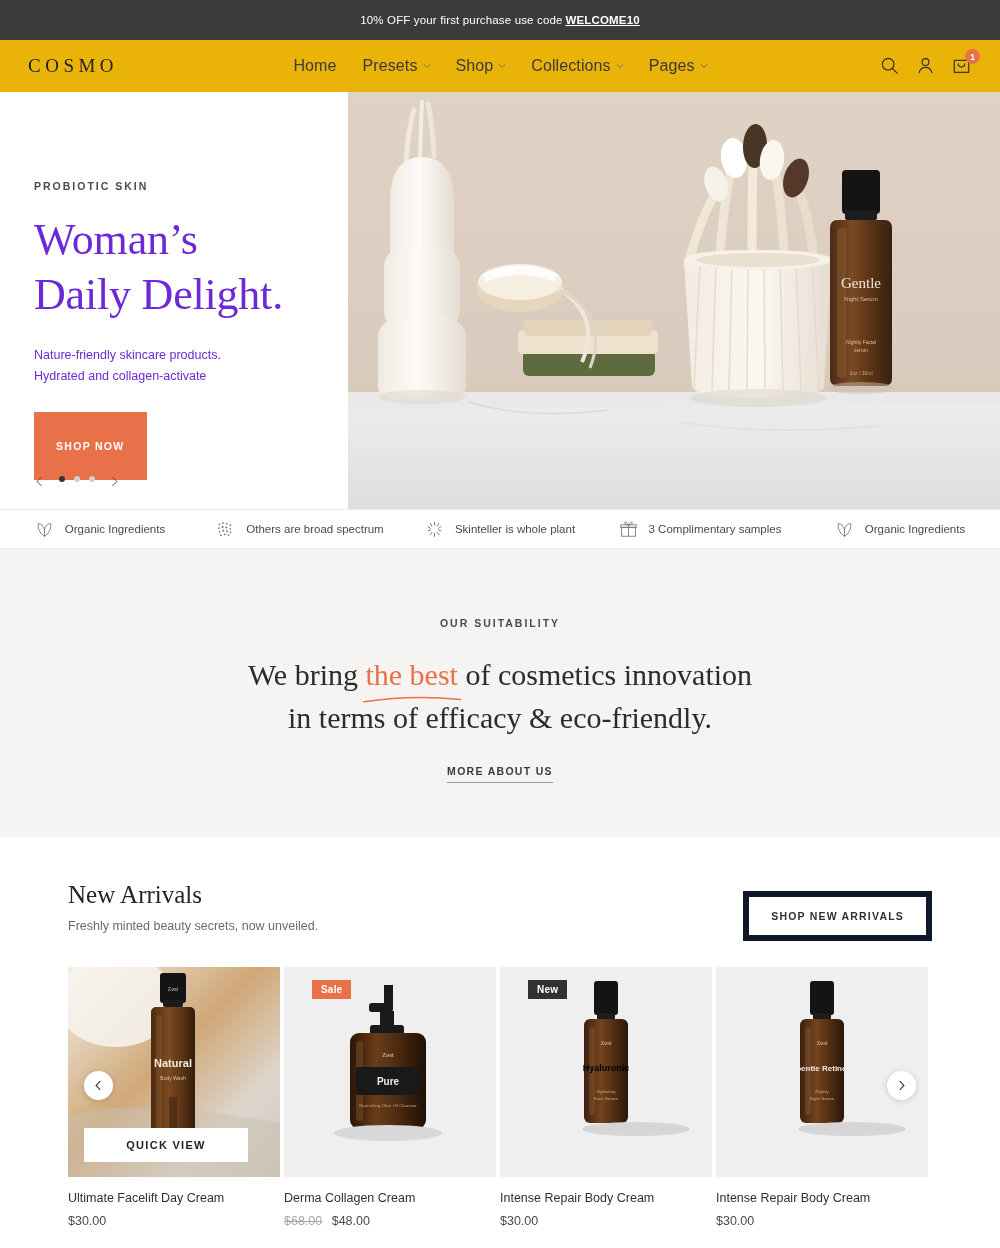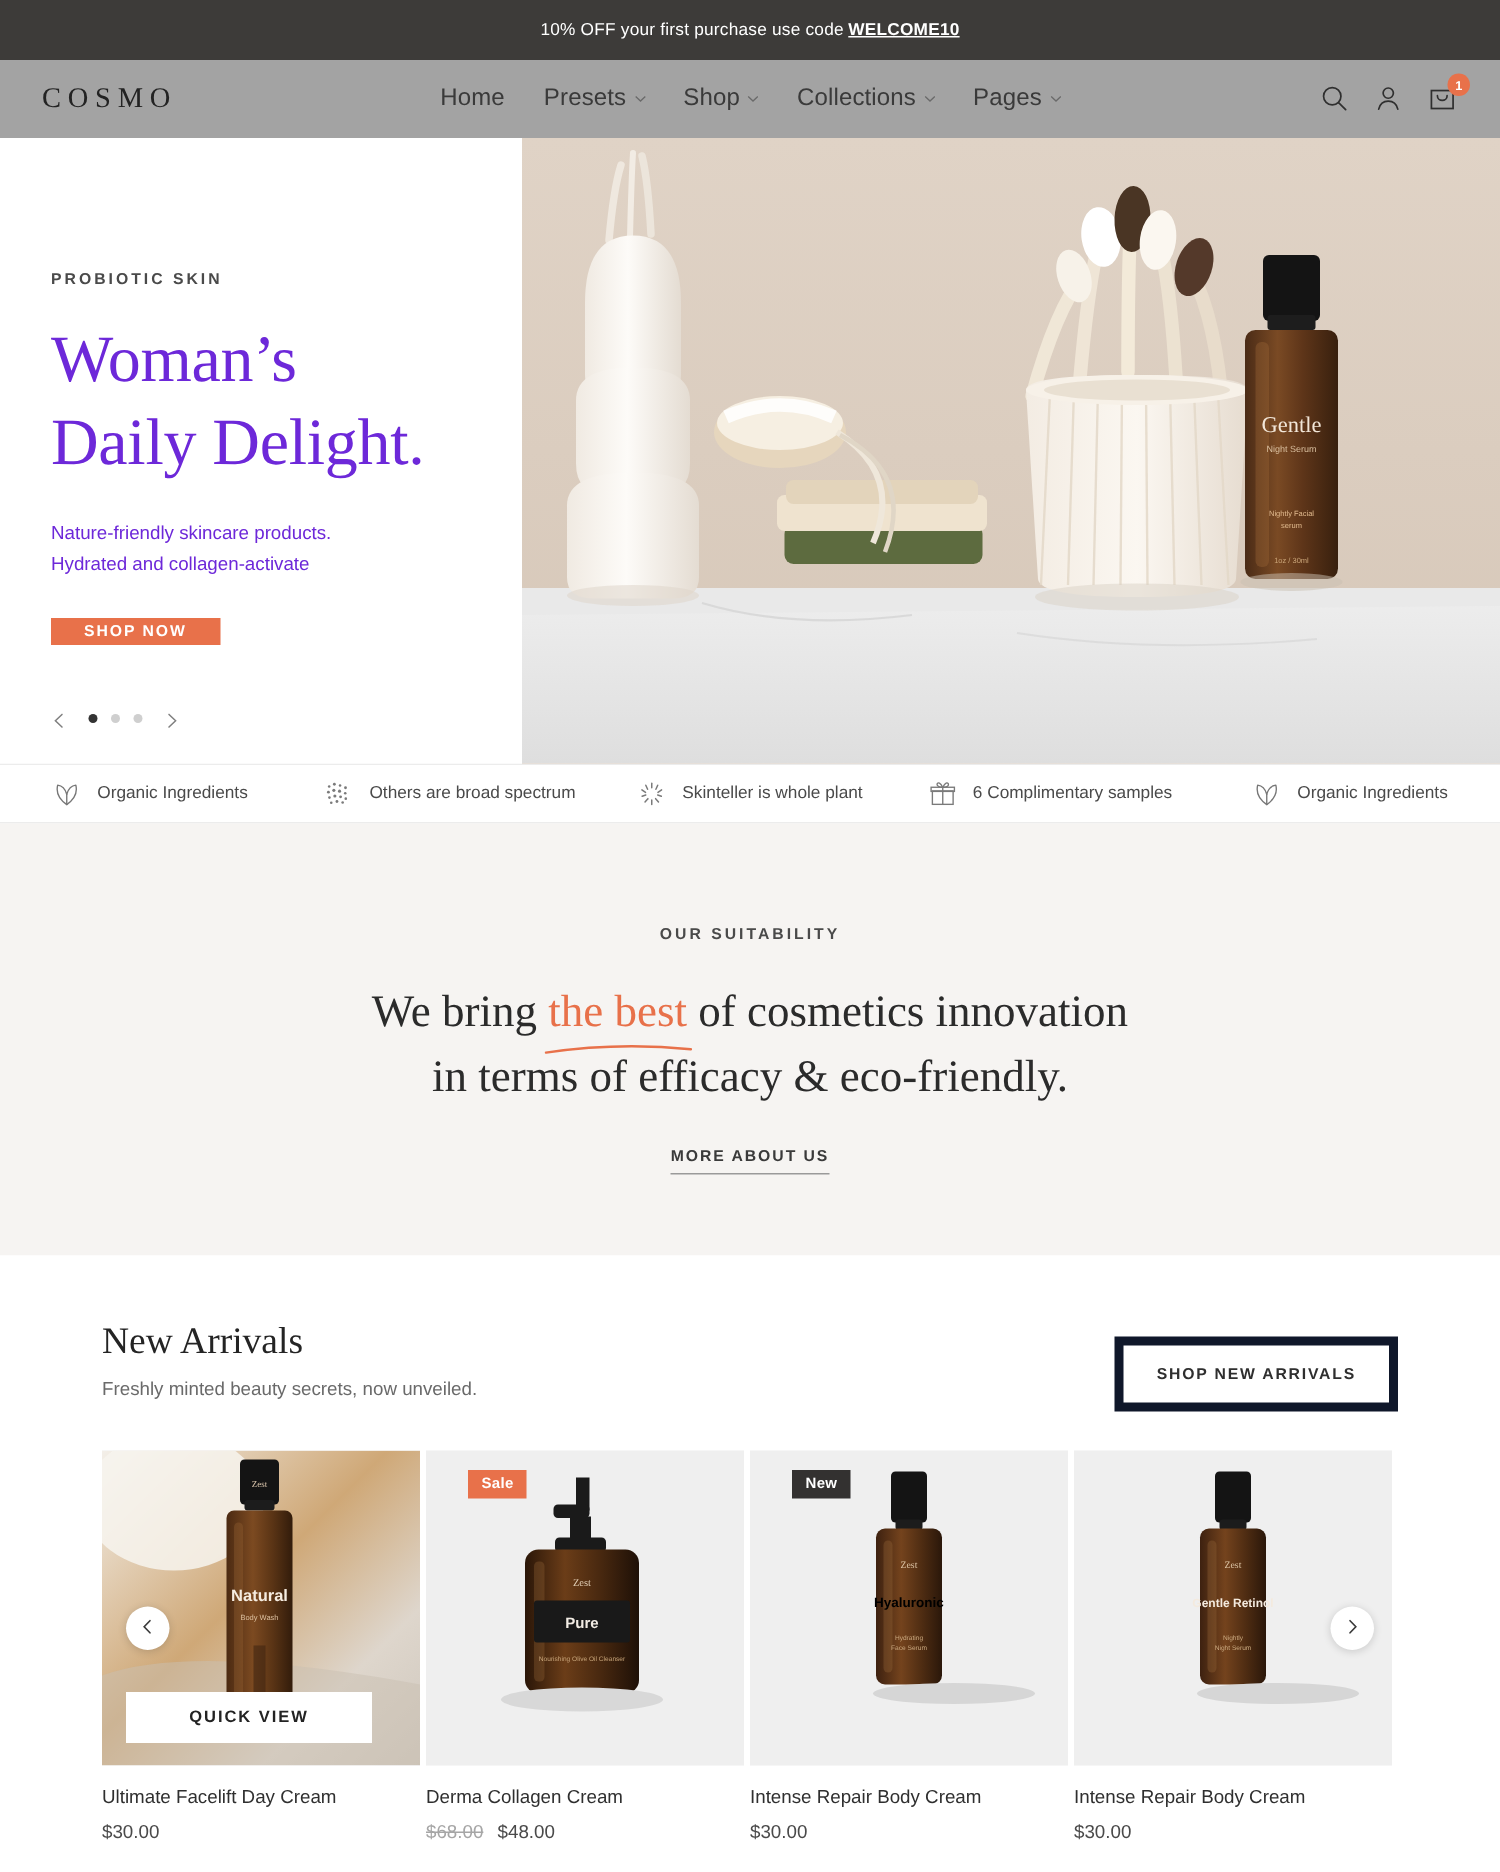--- a/index.html
+++ b/index.html
@@ -14,21 +14,21 @@
   
   .announce {
     height:40px; background:#3d3b39; color:#fff;
     display:flex; align-items:center; justify-content:center;
     font-size:11.5px; letter-spacing:.15px;
   }
   .announce .code { text-decoration:underline; margin-left:3px; font-weight:600; }
 
   
   .header {
-    height:52px; background:#a3a3a3; display:flex; align-items:center;
+    height:52px; background:#eab308; display:flex; align-items:center;
     padding:16px 28px; position:relative;
   }
   .logo {
     font-family:"Liberation Serif", serif;
     font-size:19px; letter-spacing:4.5px; color:#232323;
   }
   .nav {
     position:absolute; left:0; right:0; margin:0 auto;
     width:max-content; display:flex; gap:26px; align-items:center;
   }
@@ -66,21 +66,21 @@
     font-family:"Liberation Serif", serif;
     font-size:44px; line-height:1.26; color:#6d28d9; margin-top:20px;
     letter-spacing:-.2px;
   }
   .hero-sub {
     margin-top:22px; font-size:12.5px; line-height:1.72; color:#6d28d9;
   }
   .btn-shop {
     margin-top:24px; display:inline-block; background:#e8714a; color:#fff;
     border:none; font-size:10.5px; font-weight:700; letter-spacing:1.3px;
-    padding:3px 22px; cursor:pointer; font-family:inherit;
+    padding:28px 22px; cursor:pointer; font-family:inherit;
   }
   .hero-nav {
     position:absolute; left:34px; top:381px;
     display:flex; align-items:center; gap:9px;
   }
   .hn-arrow { cursor:pointer; width:11px; height:11px; opacity:.75; }
   .dots { display:flex; gap:9px; align-items:center; margin:0 5px; }
   .dot { width:6px; height:6px; border-radius:50%; background:#cfcfcf; cursor:pointer; }
   .dot.active { background:#333; }
 
@@ -430,21 +430,21 @@
   <div class="feat">
     <span class="feat-ico">
       <svg viewBox="0 0 22 22" width="19" height="19" fill="none" stroke="#595959" stroke-width="1.05">
         <rect x="3" y="8.4" width="16" height="10.4"></rect>
         <rect x="2" y="5.6" width="18" height="3.2"></rect>
         <path d="M11 5.6 L11 18.8"></path>
         <path d="M11 5.6 C9 5.6 6.6 5 6.6 3.5 C6.6 2.4 7.6 2 8.4 2.4 C9.6 3 11 5.6 11 5.6 Z"></path>
         <path d="M11 5.6 C13 5.6 15.4 5 15.4 3.5 C15.4 2.4 14.4 2 13.6 2.4 C12.4 3 11 5.6 11 5.6 Z"></path>
       </svg>
     </span>
-    <span>6 Complimentary samples</span>
+    <span>3 Complimentary samples</span>
   </div>
 
   <div class="feat">
     <span class="feat-ico">
       <svg viewBox="0 0 22 22" width="19" height="19">
         <path d="M11 19 C4 14 3 8 4 4 C8 4.5 10 7.6 11 11 C12 7.6 14 4.5 18 4 C19 8 18 14 11 19 Z" fill="none" stroke="#555" stroke-width="1.05" stroke-linejoin="round"></path>
         <path d="M11 19 L11 11" stroke="#555" stroke-width="1.05" stroke-linecap="round"></path>
       </svg>
     </span>
     <span>Organic Ingredients</span>

